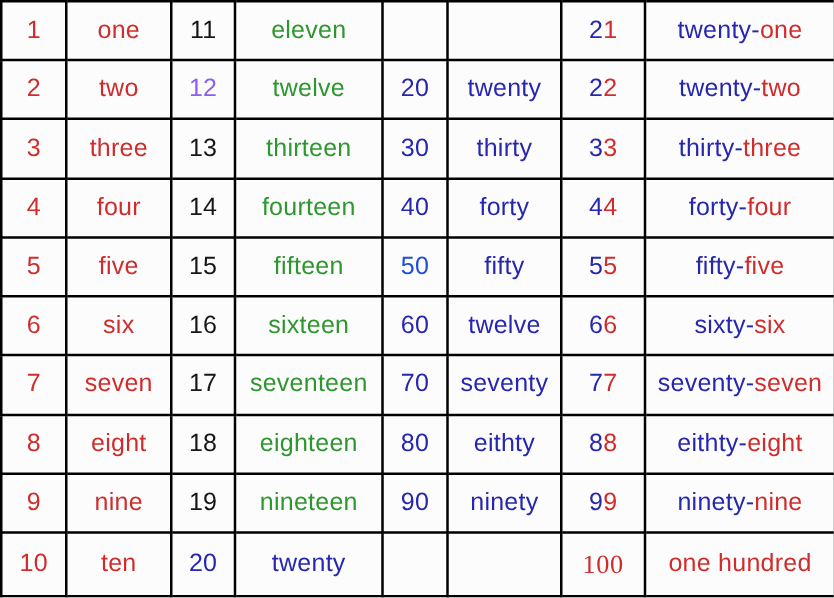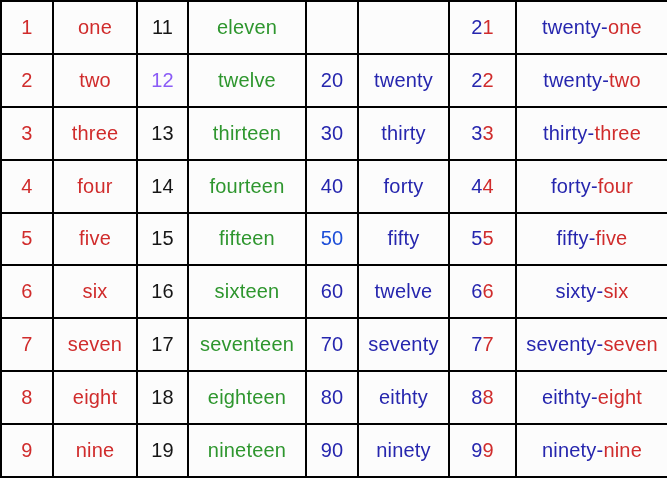--- a/index.html
+++ b/index.html
@@ -145,15 +145,25 @@
         <tr>
           <td><span class="seg" style="color: rgb(208, 44, 44);">9</span></td>
           <td><span class="seg" style="color: rgb(208, 44, 44);">nine</span></td>
           <td><span class="seg" style="color: rgb(22, 22, 22);">19</span></td>
           <td><span class="seg" style="color: rgb(46, 150, 46);">nineteen</span></td>
           <td><span class="seg" style="color: rgb(38, 38, 174);">90</span></td>
           <td><span class="seg" style="color: rgb(38, 38, 174);">ninety</span></td>
           <td><span class="seg" style="color: rgb(38, 38, 174);">9</span><span class="seg" style="color: rgb(208, 44, 44);">9</span></td>
           <td><span class="seg" style="color: rgb(38, 38, 174);">ninety-</span><span class="seg" style="color: rgb(208, 44, 44);">nine</span></td>
         </tr>
+        <tr>
+          <td><span class="seg" style="color: rgb(208, 44, 44);">10</span></td>
+          <td><span class="seg" style="color: rgb(208, 44, 44);">ten</span></td>
+          <td><span class="seg" style="color: rgb(38, 38, 174);">20</span></td>
+          <td><span class="seg" style="color: rgb(38, 38, 174);">twenty</span></td>
+          <td></td>
+          <td></td>
+          <td><span class="seg serif" style="color: rgb(208, 44, 44);">100</span></td>
+          <td><span class="seg" style="color: rgb(208, 44, 44);">one hundred</span></td>
+        </tr>
       </tbody>
   </table>
 </div>
 
 </body></html>

